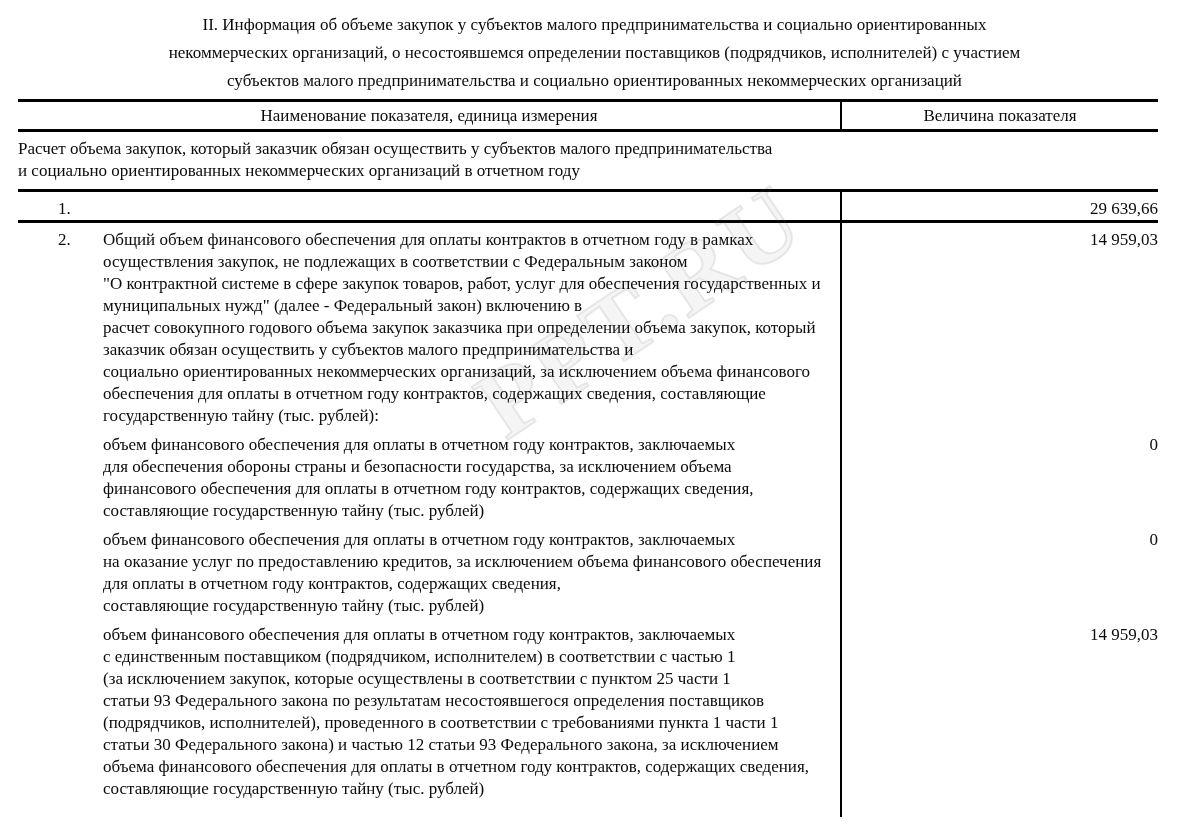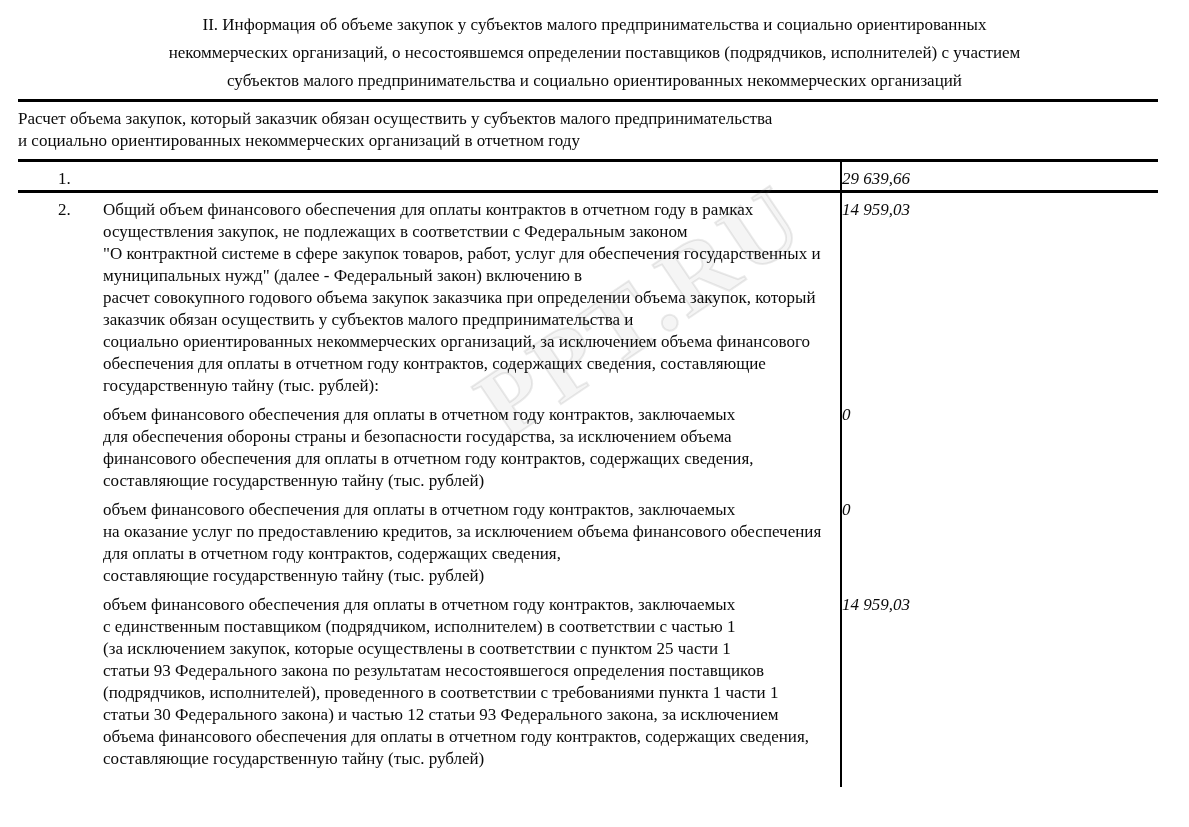--- a/index.html
+++ b/index.html
@@ -57,23 +57,22 @@
   .t-row.bordered { border-bottom: 3px solid #000; }
 
   .cell-l {
     flex: 1;
     border-right: 2px solid #000;
     position: relative;
     padding: 6px 10px 6px 85px;
   }
   .cell-r {
     width: 316px;
-    text-align: left;
+    text-align: right;
     padding-top: 6px;
-    font-style: italic;
   }
   .row-num {
     position: absolute;
     left: 40px;
     top: 6px;
   }
   .row-text { white-space: pre-line; }
 
   
   .b-row { display: flex; }
@@ -105,20 +104,24 @@
 <body>
 
 <div class="watermark">PPT.RU</div>
 
 <div class="doc-title">II. Информация об объеме закупок у субъектов малого предпринимательства и социально ориентированных
 некоммерческих организаций, о несостоявшемся определении поставщиков (подрядчиков, исполнителей) с участием
 субъектов малого предпринимательства и социально ориентированных некоммерческих организаций</div>
 
 <div class="tbl">
 
+  <div class="t-header">
+    <div class="hcell-l">Наименование показателя, единица измерения</div>
+    <div class="hcell-r">Величина показателя</div>
+  </div>
 
   <div class="t-section">Расчет объема закупок, который заказчик обязан осуществить у субъектов малого предпринимательства
 и социально ориентированных некоммерческих организаций в отчетном году</div>
 
   <div class="t-row bordered">
     <div class="cell-l">
       <span class="row-num">1.</span>
     </div>
     <div class="cell-r">29 639,66</div>
   </div>

